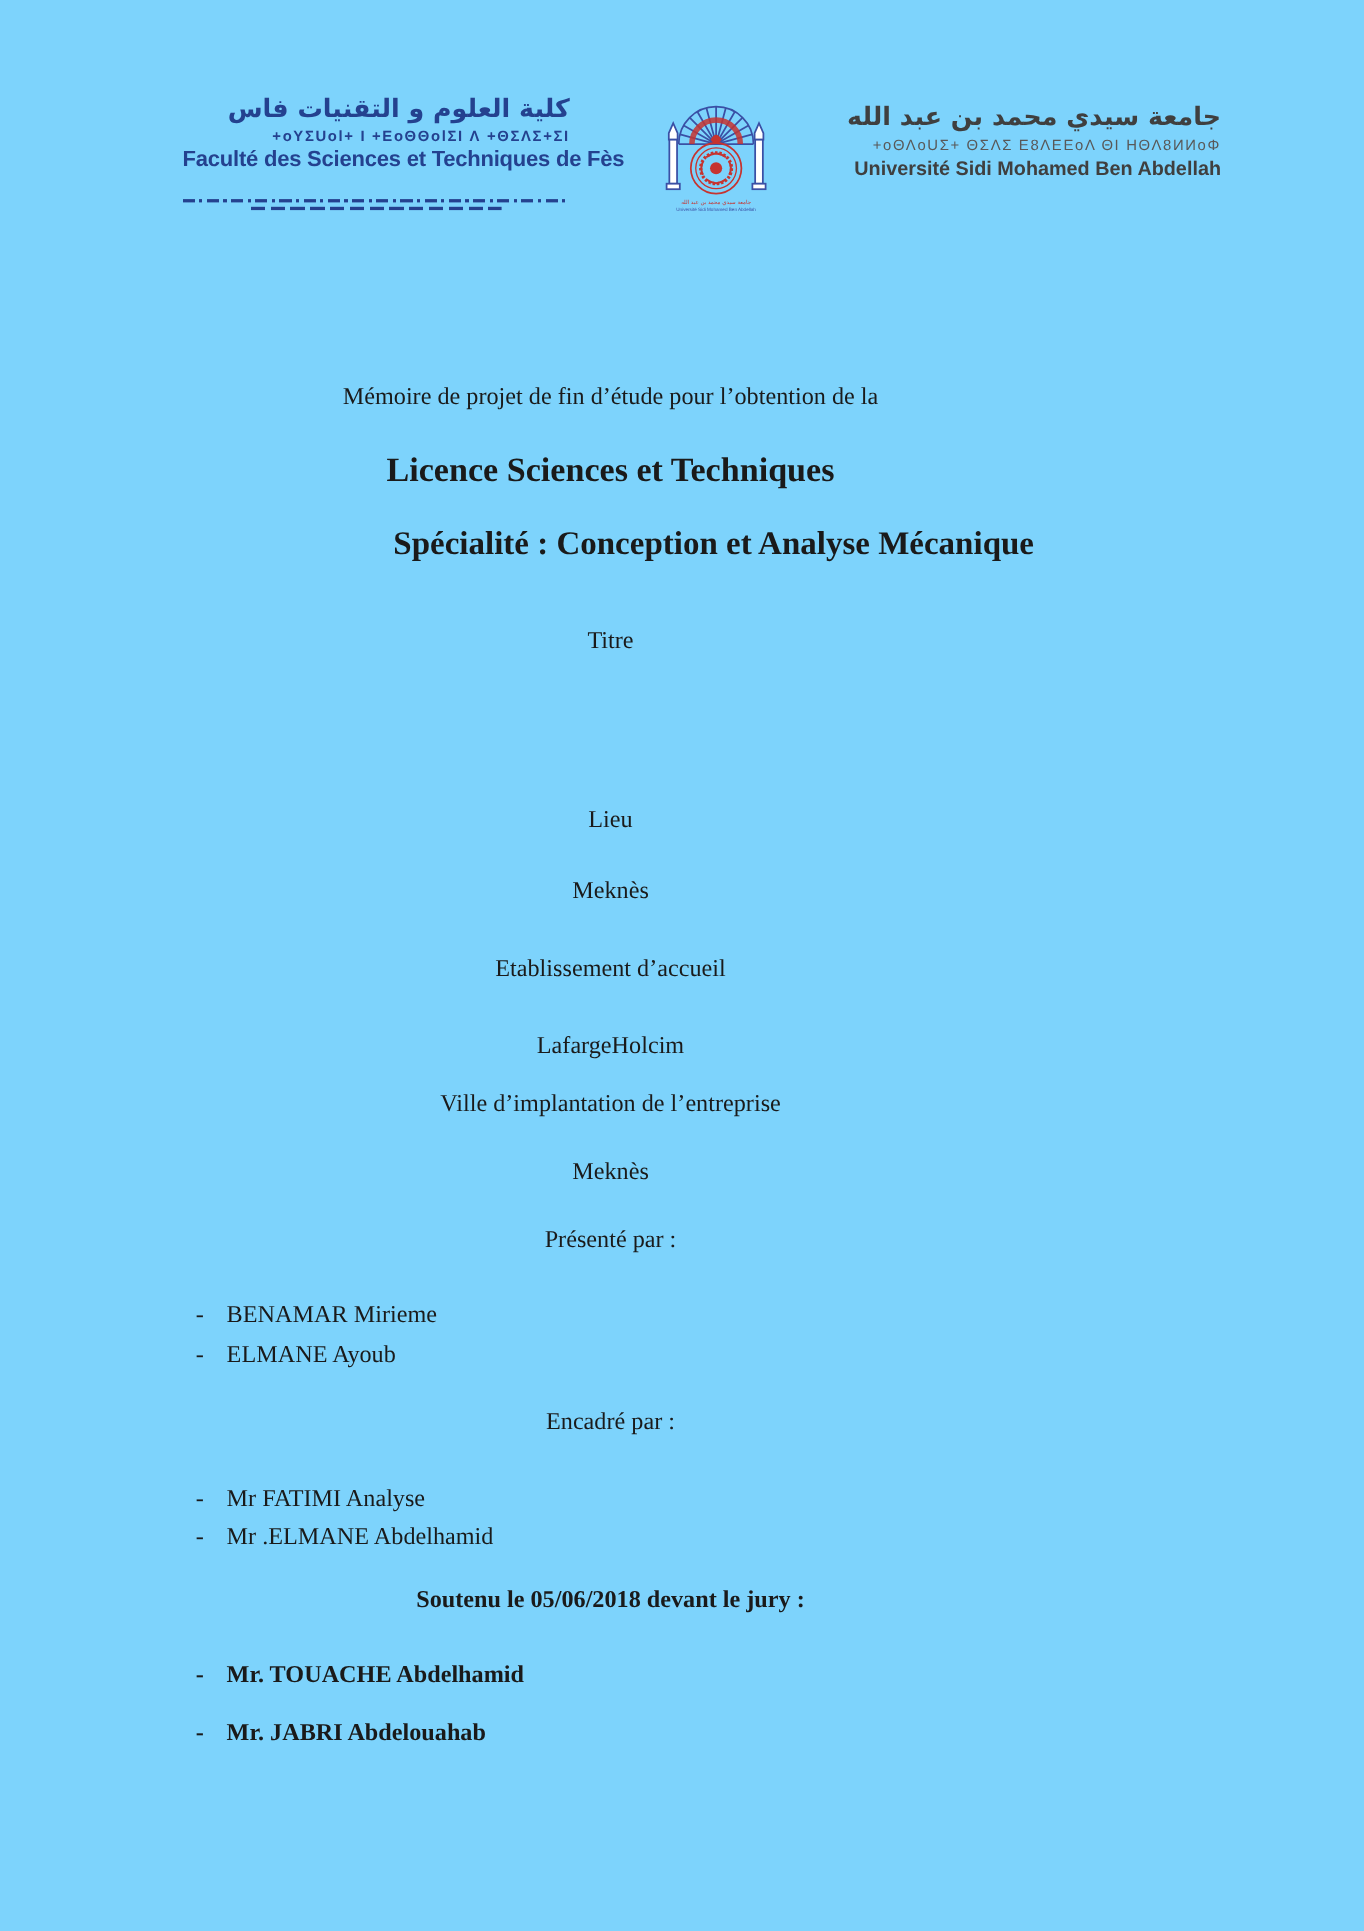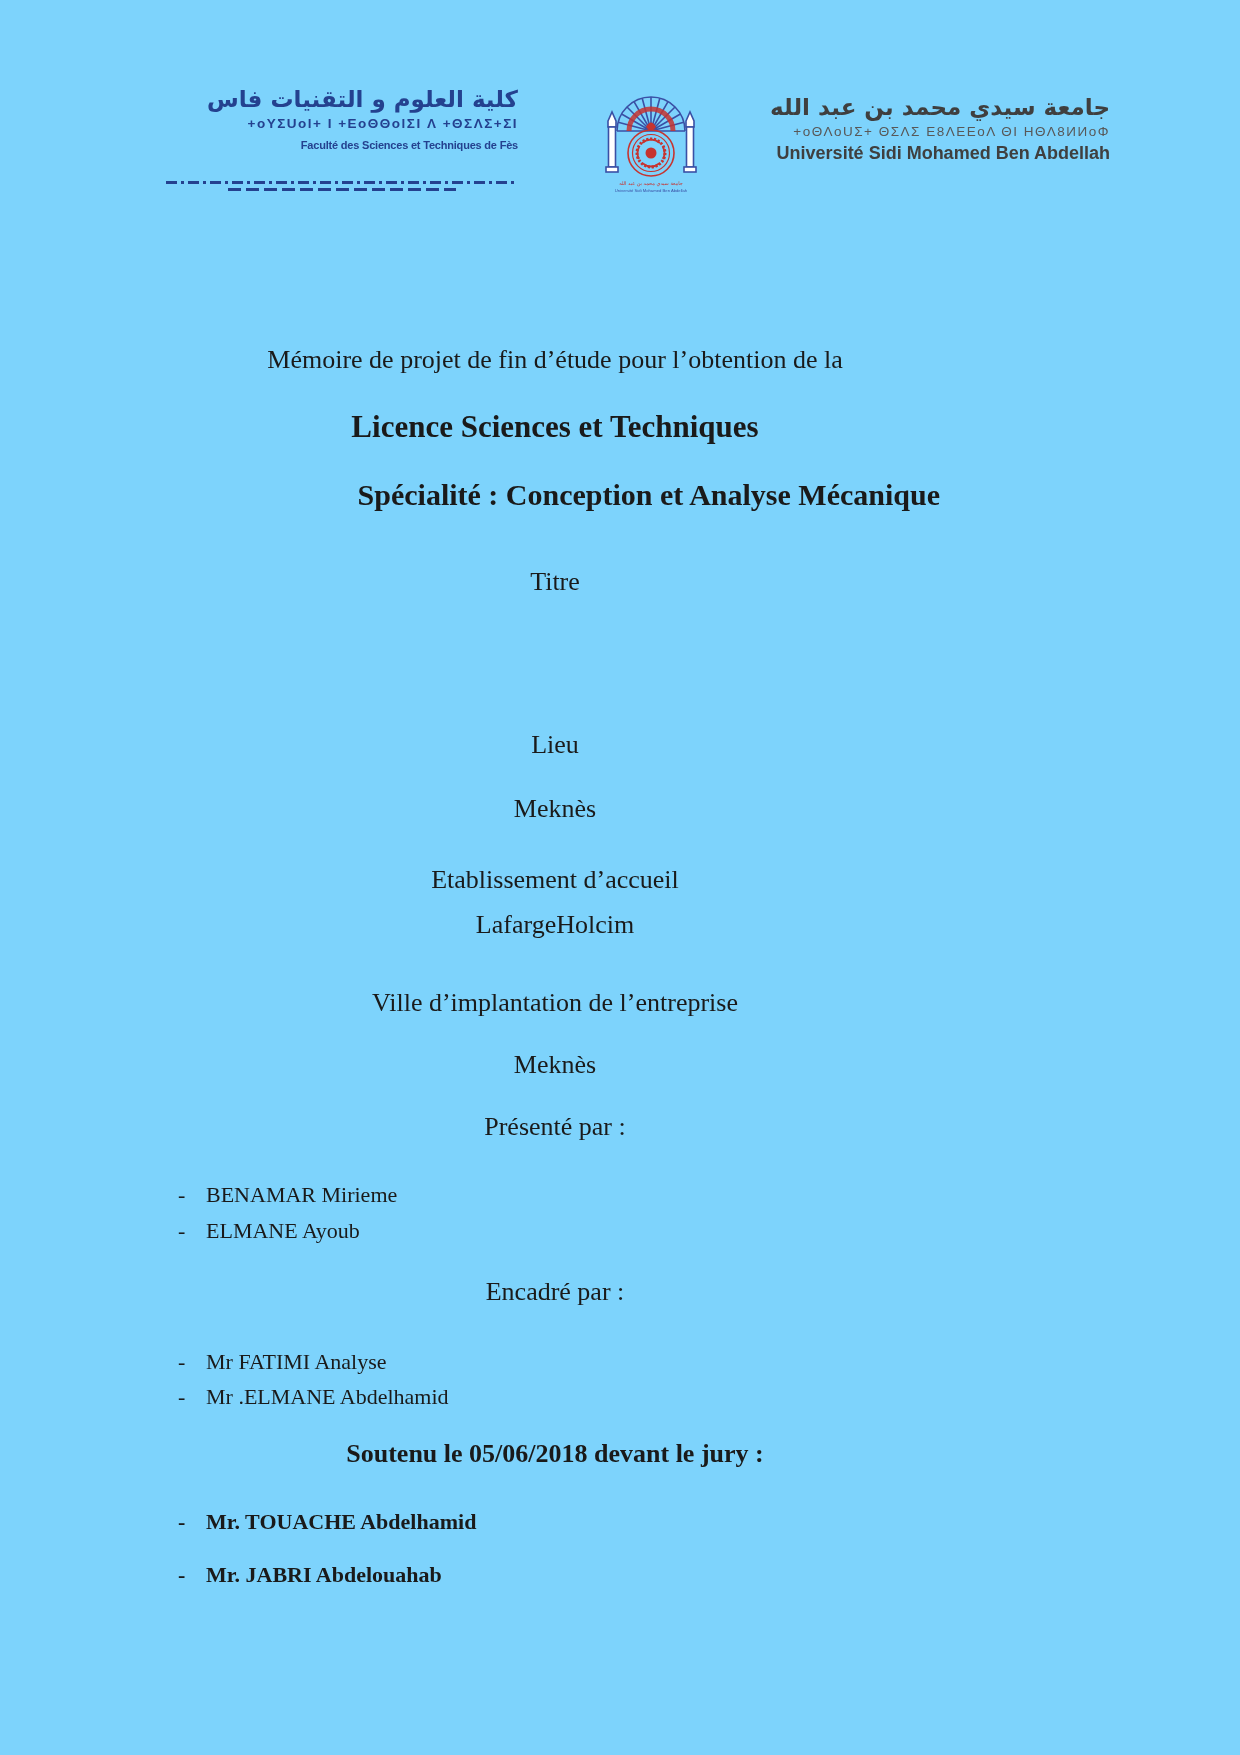--- a/index.html
+++ b/index.html
@@ -14,34 +14,34 @@
     color:#24418f; font-family:"Liberation Sans", sans-serif;
   }
   .hdr-right {
     position:absolute; left:768px; top:92px; width:342px; text-align:right;
     color:#3f3f3f; font-family:"Liberation Sans", sans-serif;
   }
   .hdr-arabic  { font-family:"DejaVu Sans","Liberation Sans",sans-serif; font-weight:bold; font-size:23px; line-height:30px; }
   .hdr-tif    { font-size:13.5px; line-height:19px; letter-spacing:1.5px; font-weight:bold; white-space:nowrap; }
   .hdr-left .hdr-tif { color:#24418f; }
   .hdr-right .hdr-tif { color:#585858; font-weight:normal; }
-  .hdr-fr-left  { font-weight:bold; font-size:11px; line-height:24px; letter-spacing:-0.2px; white-space:nowrap; }
+  .hdr-fr-left  { font-weight:bold; font-size:20px; line-height:24px; letter-spacing:-0.2px; white-space:nowrap; }
   .hdr-fr-right { font-weight:bold; font-size:18px; line-height:25px; white-space:nowrap; }
 
   .dashline { position:absolute; height:2.6px;
     background:repeating-linear-gradient(90deg,#24418f 0 11px,transparent 11px 15px,#24418f 15px 18px,transparent 18px 22px); }
   .dl1 { left:166px; top:181px; width:352px; }
   .dl2 { left:228px; top:188px; width:228px; height:3.4px;
     background:repeating-linear-gradient(90deg,#24418f 0 13px,transparent 13px 18px); }
 
   .logo { position:absolute; left:598px; top:74px; width:106px; height:126px; }
 
   
   .p { position:absolute; left:170px; width:770px; text-align:center; }
-  .fs22 { font-size:26px; line-height:28px;text-align:center; }
+  .fs22 { font-size:22px; line-height:28px;text-align:center; }
   .h1 { font-size:31px; line-height:38px; font-weight:bold; }
   .h2 { font-size:30px; line-height:38px; font-weight:bold;text-align:right; }
   .li { position:absolute; left:178px; display:flex; font-size:22px; line-height:28px; }
   .li .dash { width:28px; flex:0 0 28px; }
   .bold { font-weight:bold; }
 </style>
 </head>
 <body>
 
 <div class="page">
@@ -90,21 +90,21 @@
     <div class="hdr-fr-right">Université Sidi Mohamed Ben Abdellah</div>
   </div>
 
   <div class="p fs22" style="top:346px">Mémoire de projet de fin d’étude pour l’obtention de la</div>
   <div class="p h1" style="top:408px">Licence Sciences et Techniques</div>
   <div class="p h2" style="top:476px">Spécialité : Conception et Analyse Mécanique</div>
   <div class="p fs22" style="top:568px">Titre</div>
   <div class="p fs22" style="top:731px">Lieu</div>
   <div class="p fs22" style="top:795px">Meknès</div>
   <div class="p fs22" style="top:866px">Etablissement d’accueil</div>
-  <div class="p fs22" style="top:911px">LafargeHolcim</div>
+  <div class="p fs22" style="top:936px">LafargeHolcim</div>
   <div class="p fs22" style="top:989px">Ville d’implantation de l’entreprise</div>
   <div class="p fs22" style="top:1051px">Meknès</div>
   <div class="p fs22" style="top:1113px">Présenté par :</div>
 
   <div class="li" style="top:1181px">
     <span class="dash">-</span>
     <span>BENAMAR Mirieme</span>
   </div>
   <div class="li" style="top:1217px">
     <span class="dash">-</span>

